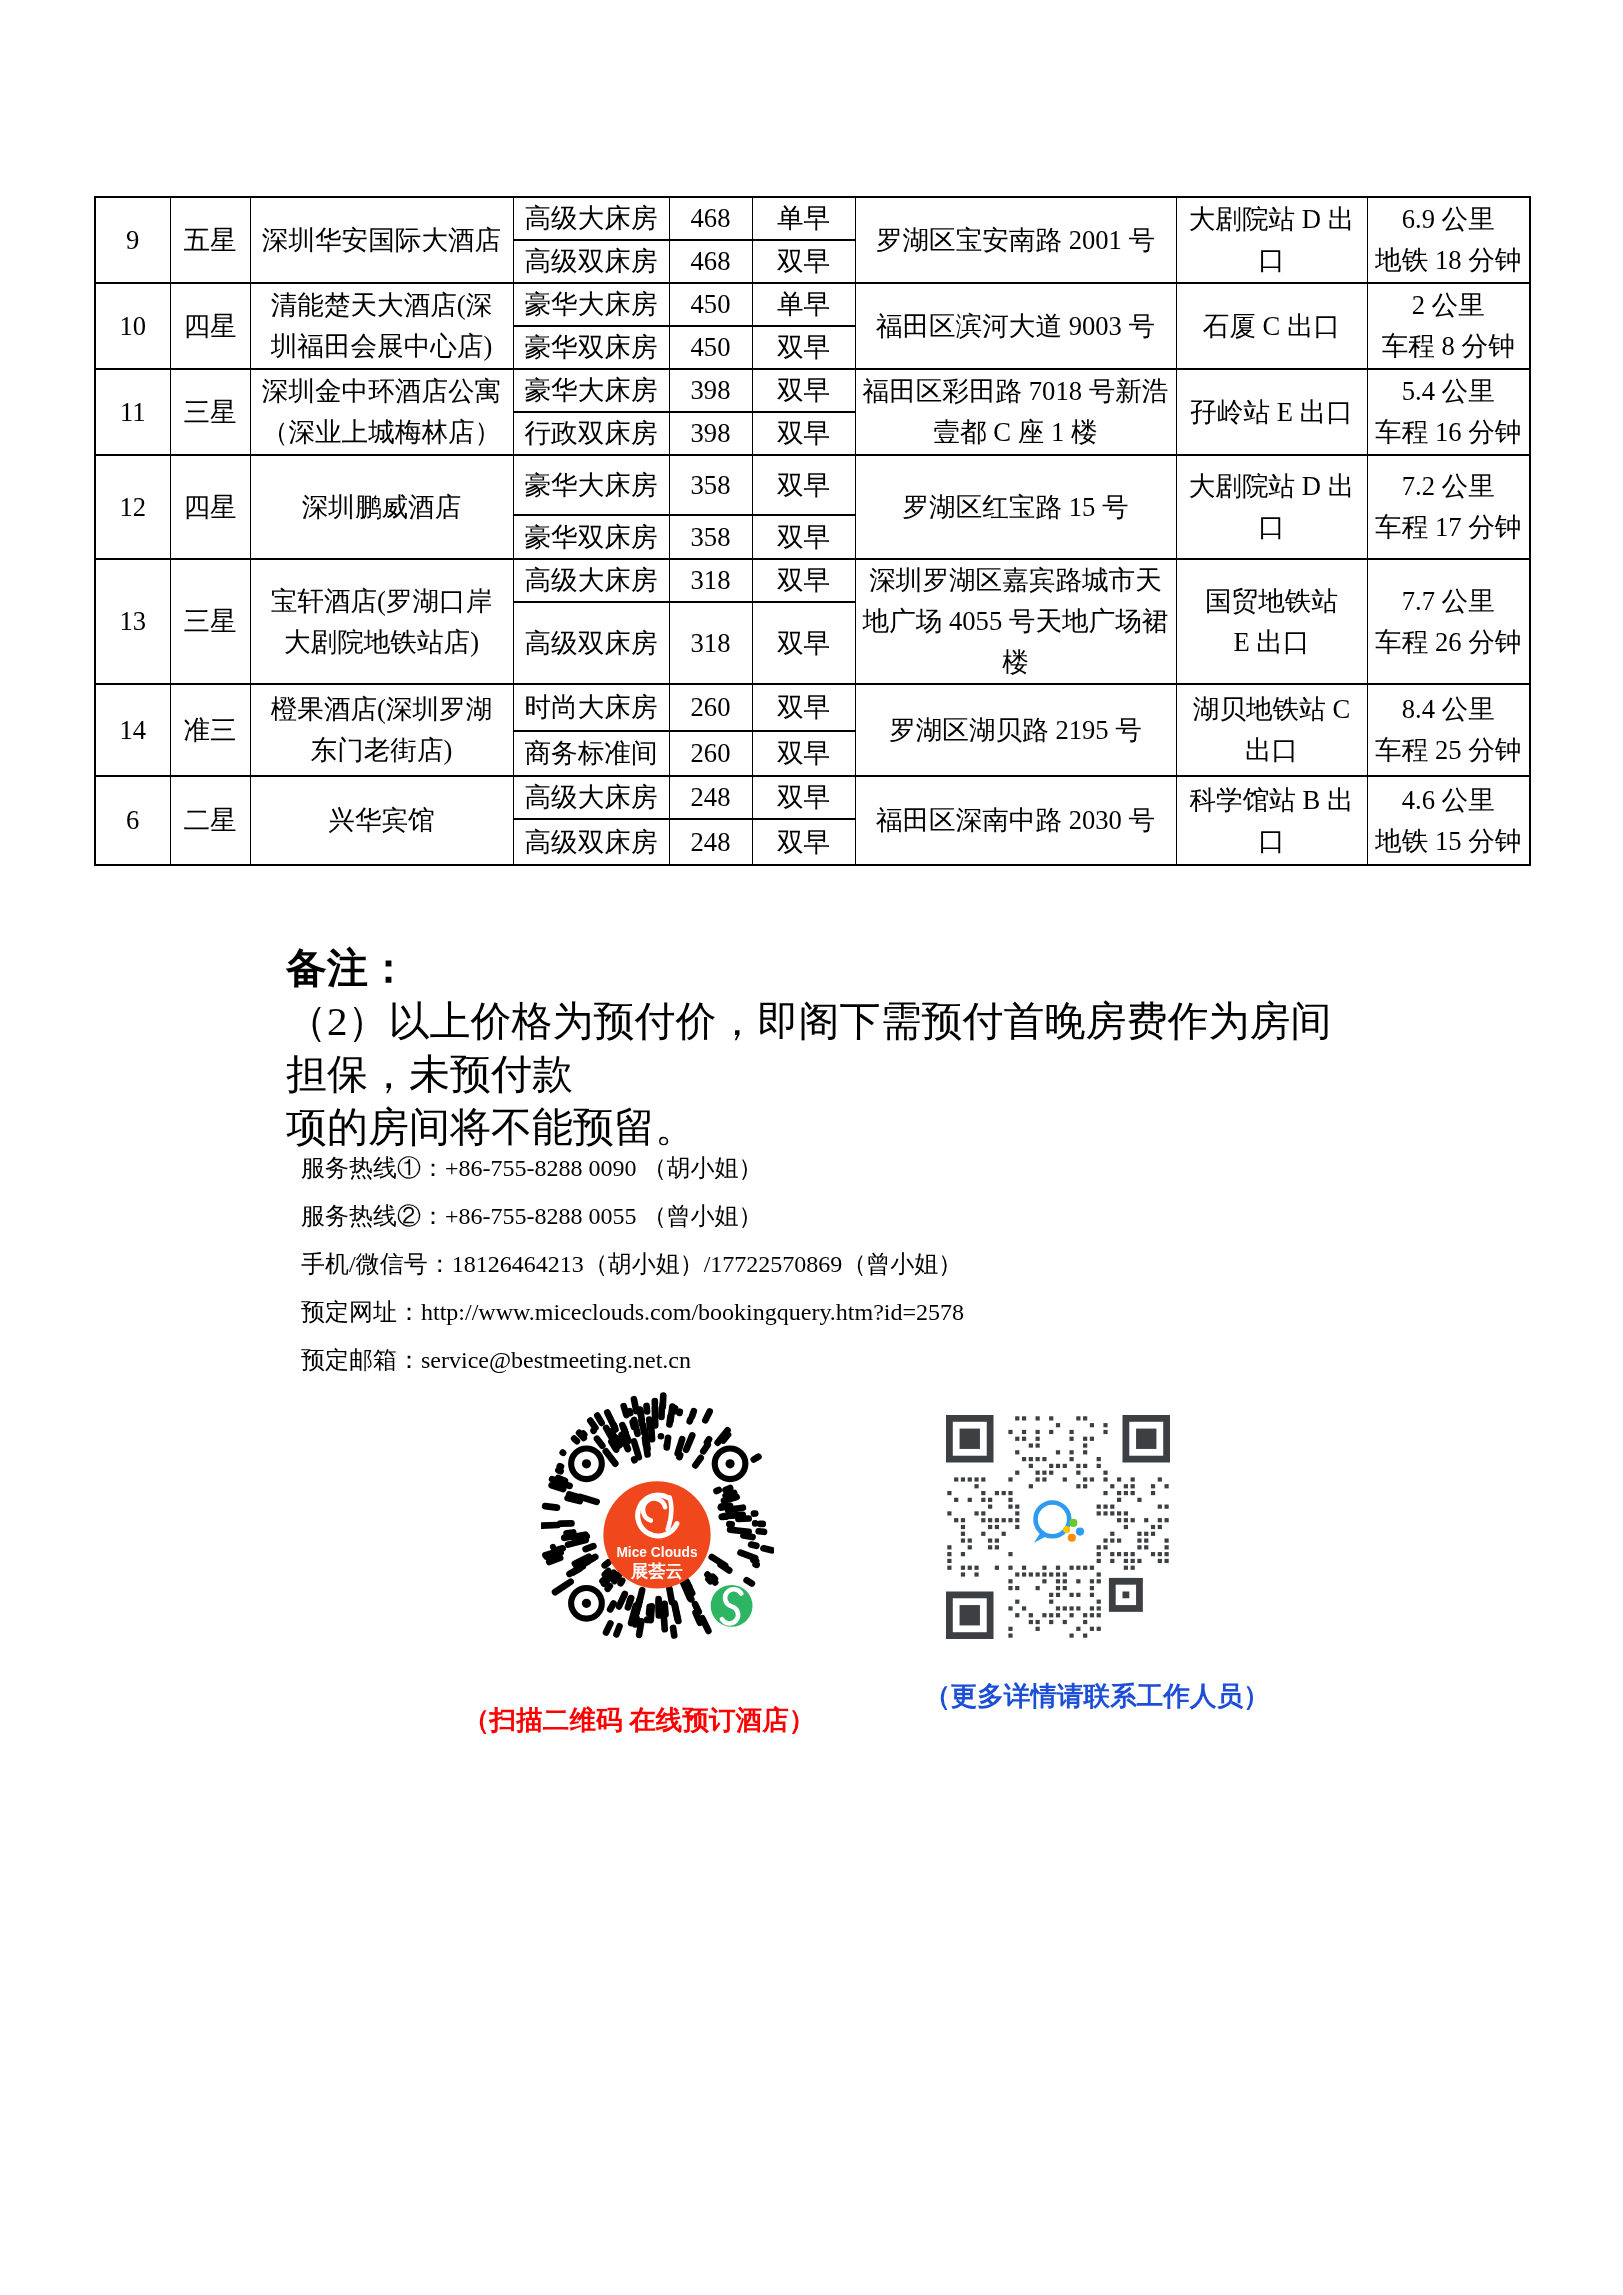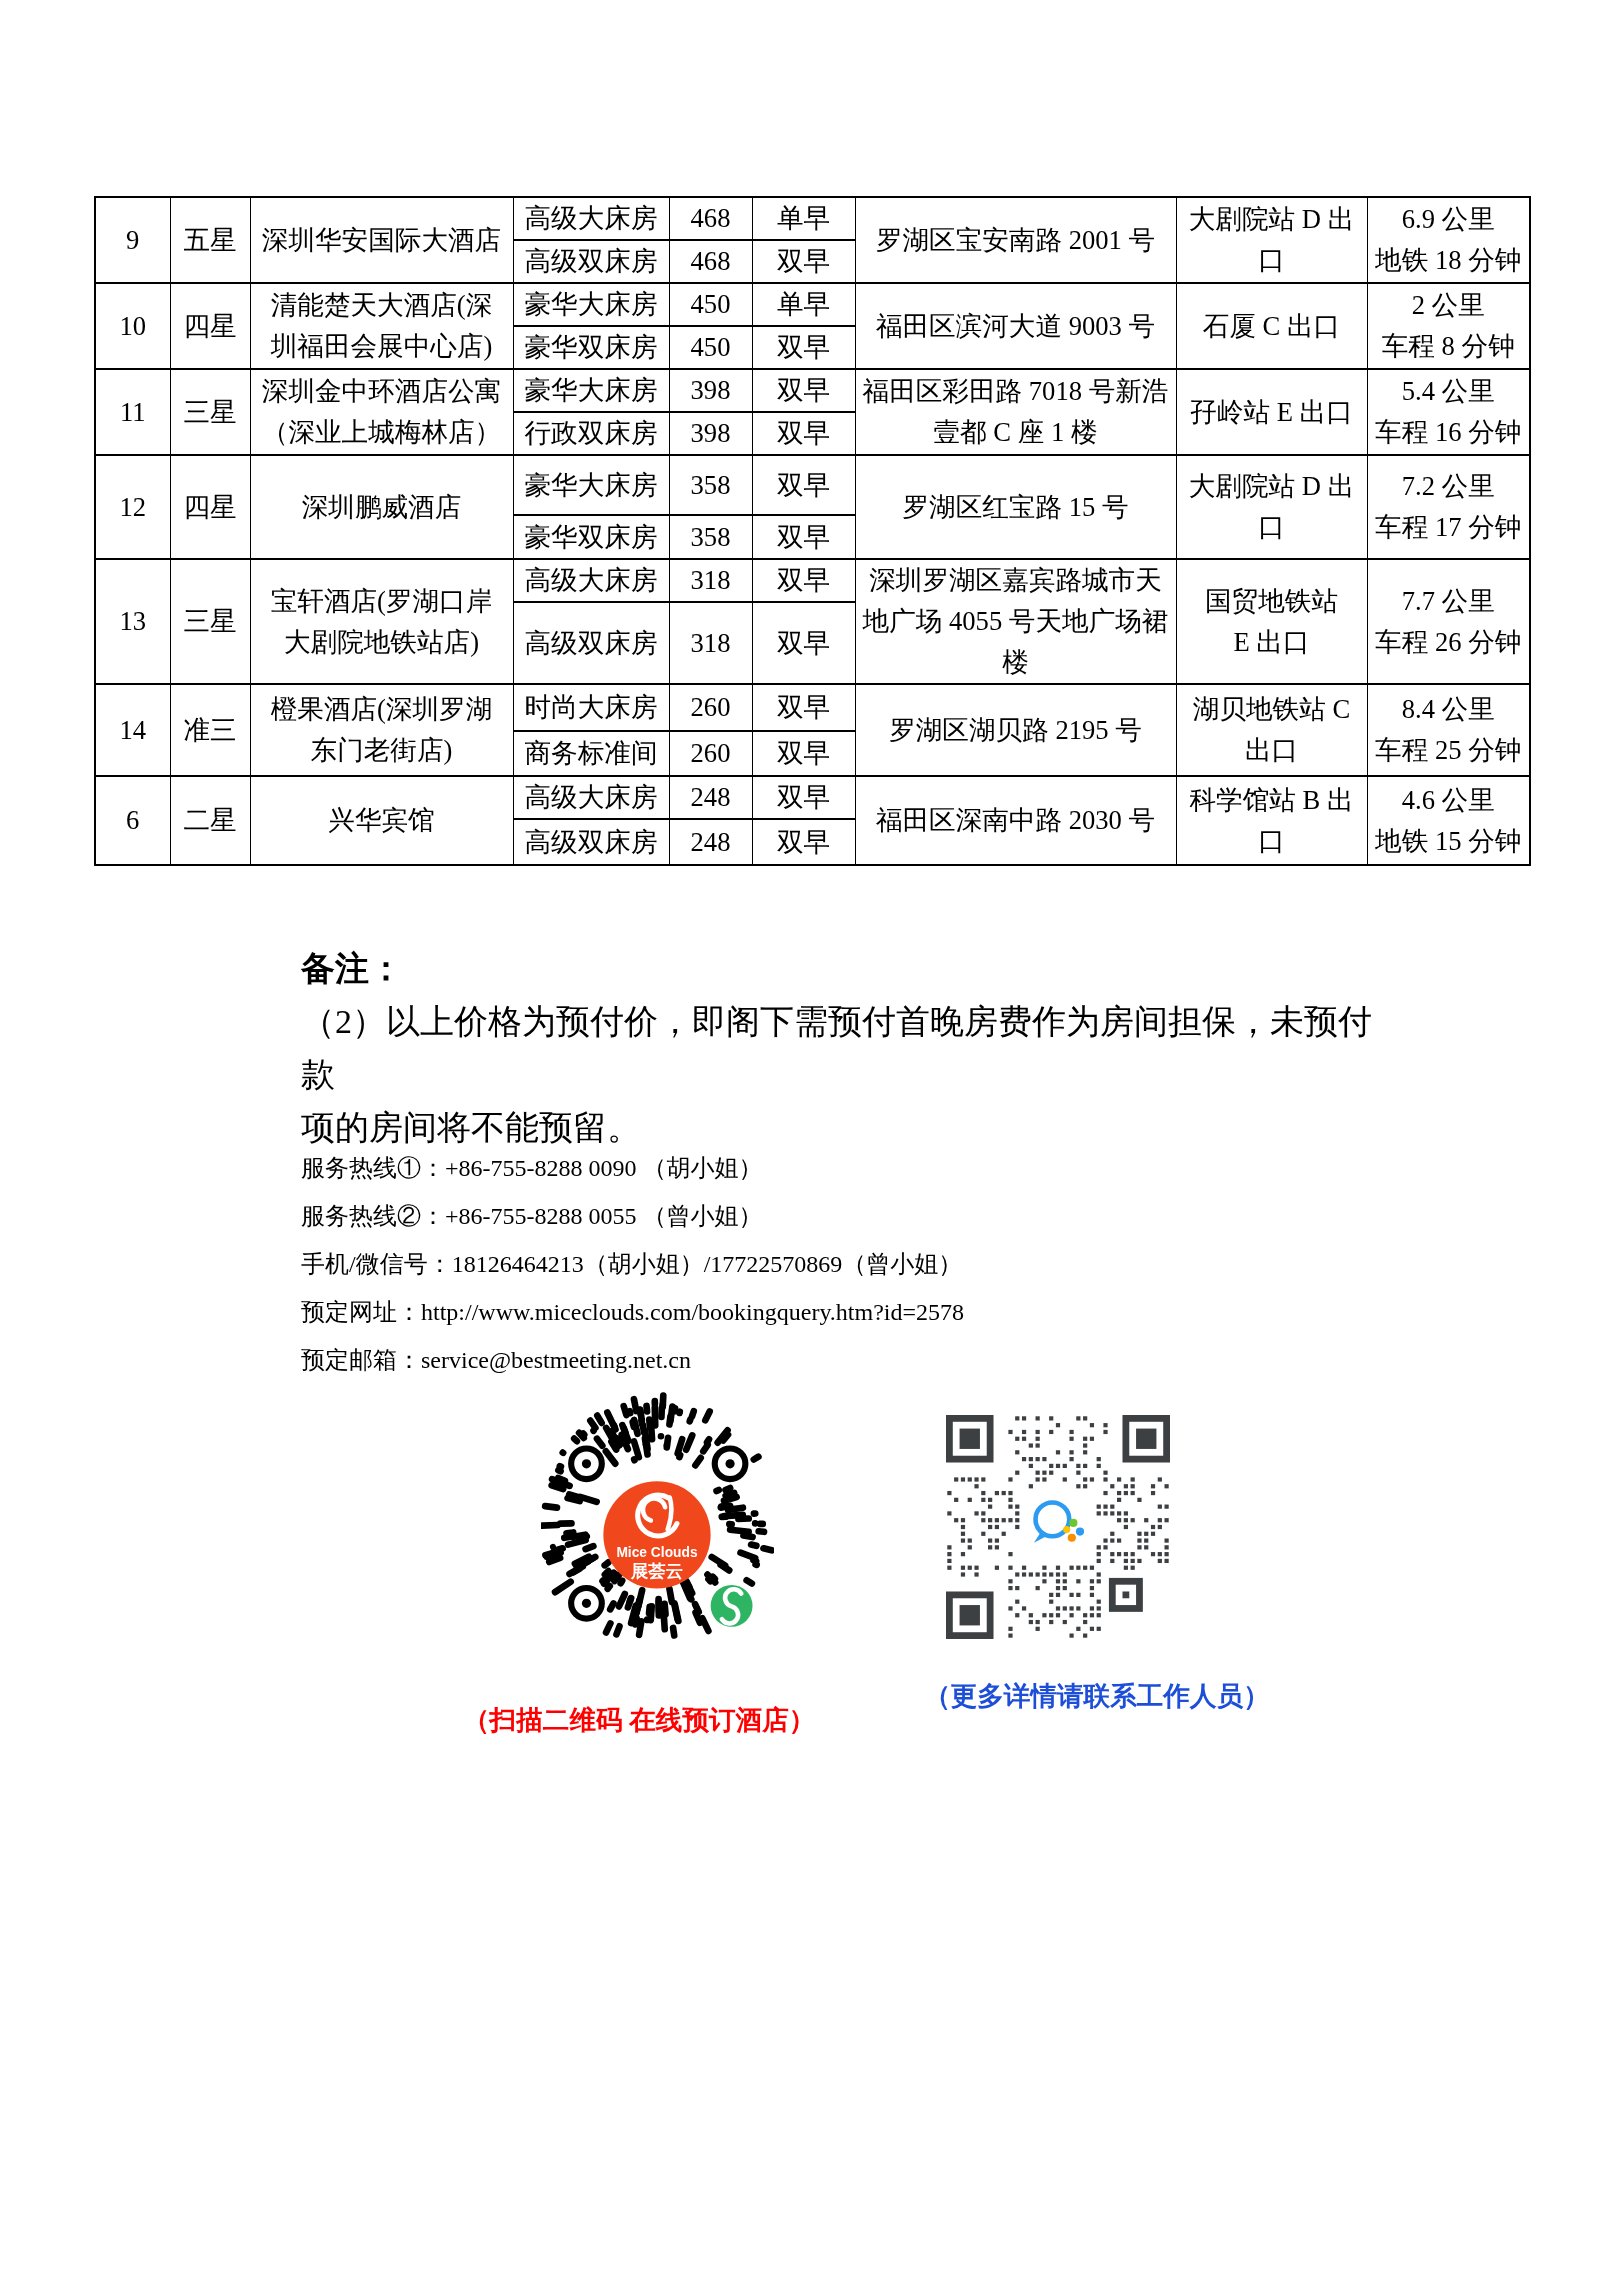--- a/index.html
+++ b/index.html
@@ -7,21 +7,21 @@
        font-family:"Liberation Serif","DejaVu Serif",serif;color:#000;}
   .preline{white-space:pre-line;}
   
   .table-wrap{position:absolute;left:94px;top:196px;}
   table.htable{border-collapse:collapse;table-layout:fixed;width:1435px;border:2.6px solid #000;font-size:26.6px;}
   table.htable td{border-left:1.5px solid #000;border-right:1.5px solid #000;text-align:center;
        vertical-align:middle;padding:0 3.1px;line-height:41px;overflow:hidden;}
   tr.hstart > td{border-top:2.6px solid #000;}
   tr.hsub > td{border-top:2.6px solid #000;text-align:center;}
   
-  .notes{position:absolute;left:301px;top:942px;width:1084px;font-size:34px;line-height:53px;}
+  .notes{position:absolute;left:286px;top:942px;width:1084px;font-size:41px;line-height:53px;}
   .notes .ntitle{font-weight:bold;}
   
   .contact{position:absolute;left:301px;top:1144px;width:1253px;font-size:24px;line-height:48px;white-space:nowrap;}
   
   .qr-left{position:absolute;left:541px;top:1392px;width:233px;height:256px;}
   .qr-right{position:absolute;left:946px;top:1415px;width:224px;height:224px;}
   .captions{position:absolute;left:0;top:1678px;width:1623px;font-size:26.6px;font-weight:bold;white-space:nowrap;}
   .cap-l{position:absolute;left:463px;margin-top:24px;}
   .cap-r{position:absolute;left:889px;}
 </style>

